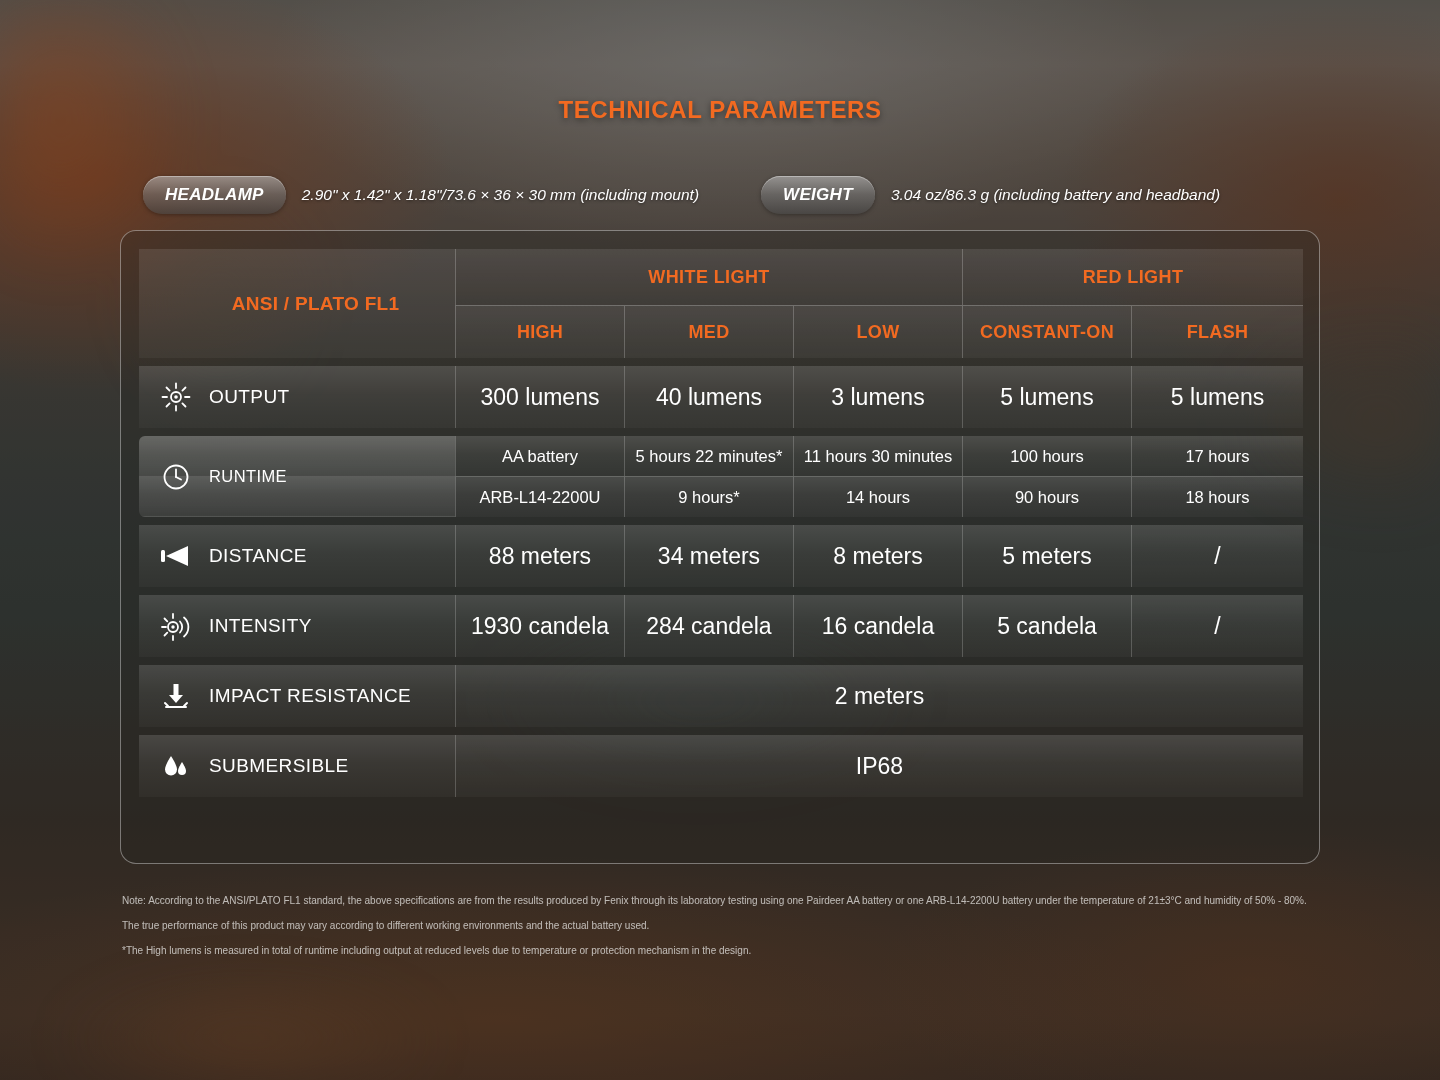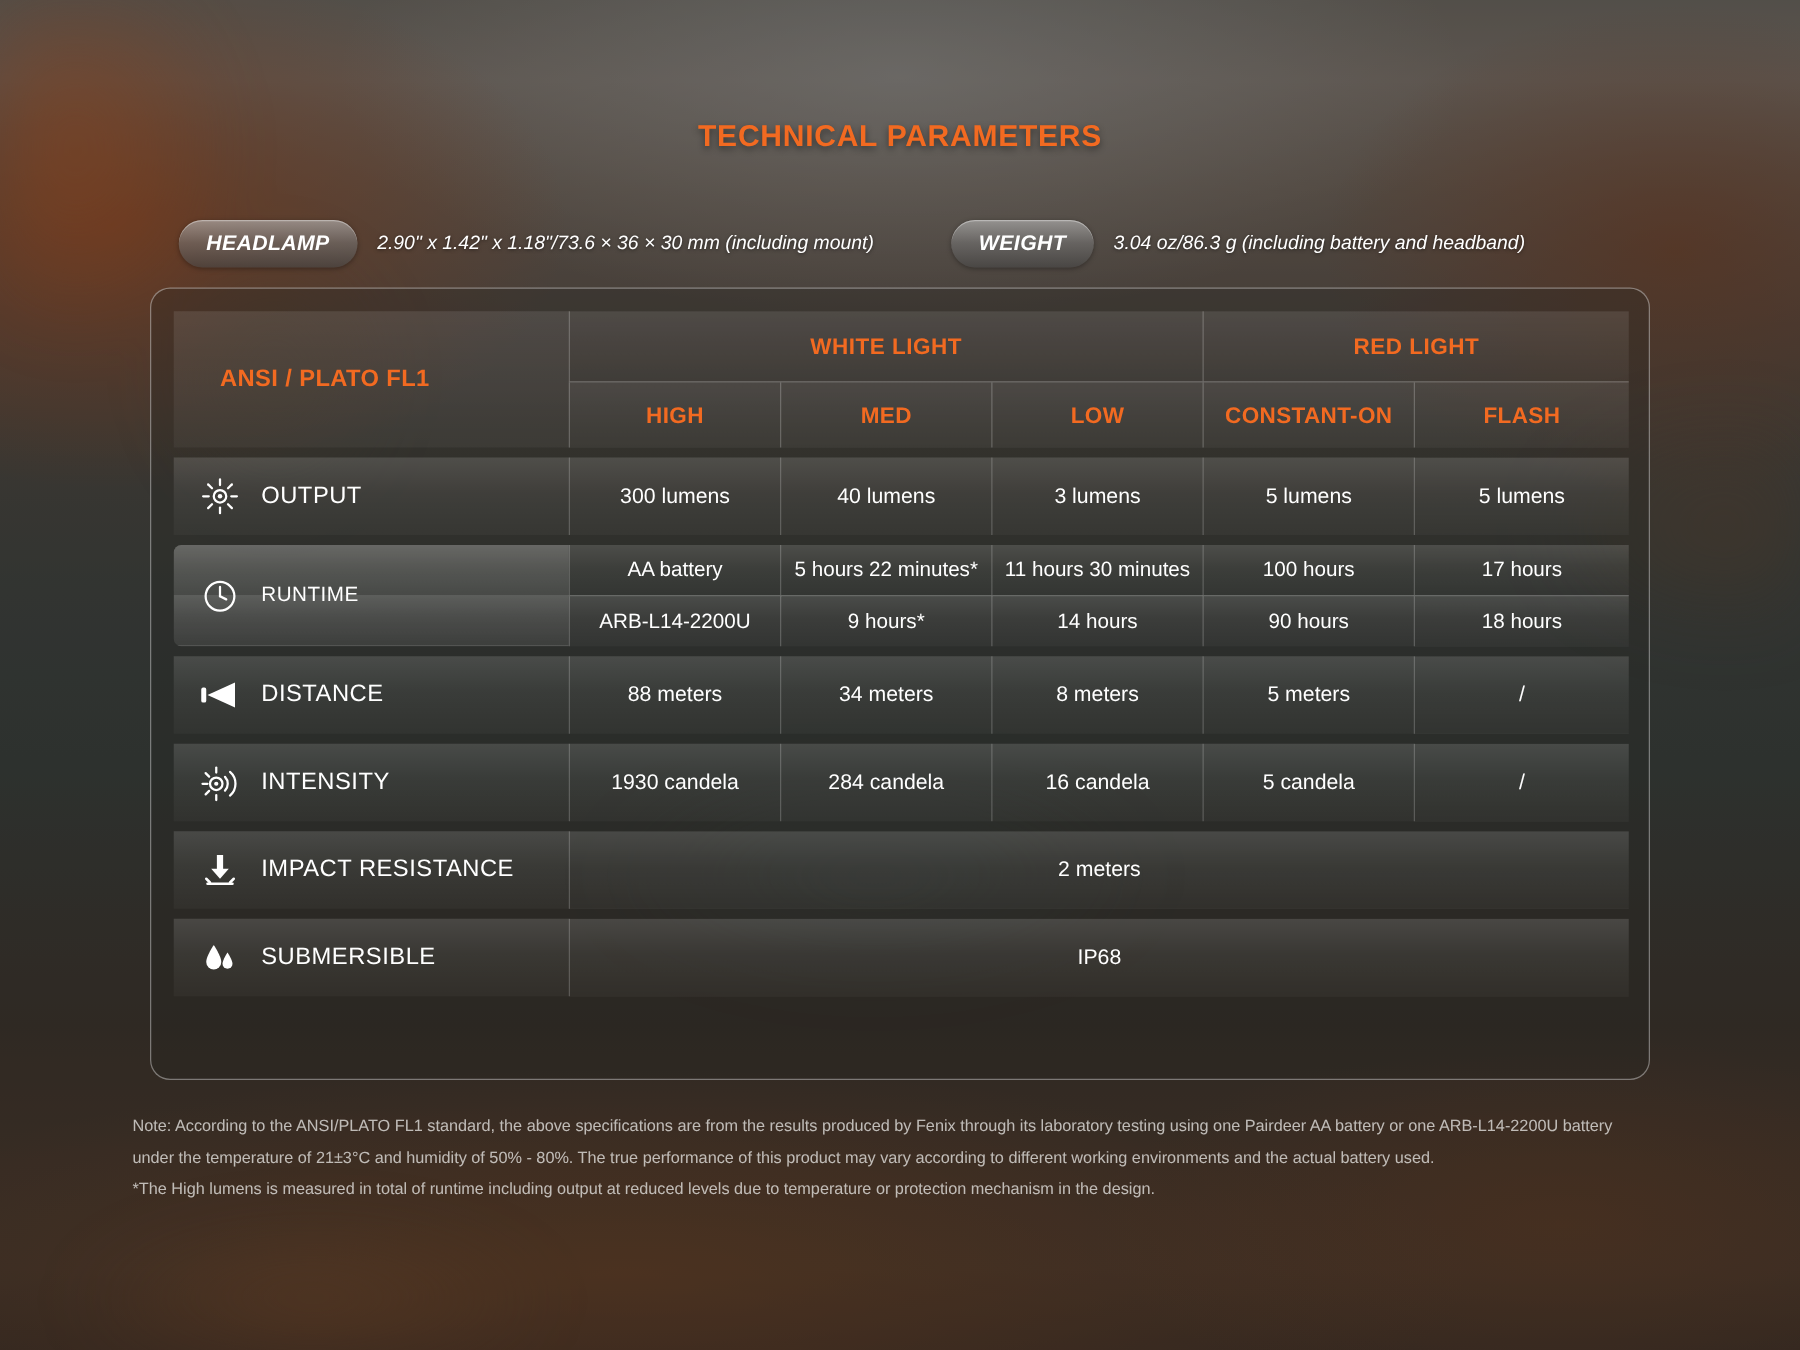--- a/index.html
+++ b/index.html
@@ -121,21 +121,21 @@
   }
 
   table {
     width: 100%;
     border-collapse: separate;
     border-spacing: 0;
     table-layout: fixed;
   }
   td, th {
     color: #ffffff;
-    font-size: 17px;
+    font-size: 23px;
     text-align: center;
     vertical-align: middle;
     padding: 0;
     font-weight: normal;
   }
 
   
   col.c-label   { width: 316px; }
   col.c-high    { width: 169px; }
   col.c-med     { width: 169px; }
@@ -163,21 +163,21 @@
     color: #f26a21;
     font-weight: bold;
     font-size: 18px;
     letter-spacing: 0.3px;
     height: 52px;
   }
   .hdr-ansi {
     color: #f26a21;
     font-weight: bold;
     font-size: 19px;
-    text-align: left;
+    text-align: center;
     padding-left: 37px;
     letter-spacing: 0.3px;
     margin-top: 22px;
   }
   .vline { border-left: 1px solid rgba(255,255,255,0.22); }
 
   .spacer-row td { height: 8px; background: transparent; }
 
   .label-cell {
     text-align: left;
@@ -217,25 +217,25 @@
     padding-left: 18px;
     font-size: 19px;
     letter-spacing: 0.4px;
     background: linear-gradient(180deg, rgba(255,255,255,0.15) 0%, rgba(255,255,255,0.05) 100%);
     border-radius: 6px 0 0 6px;
   }
 
   
   #note {
     position: absolute;
-    left: 106px;
+    left: 122px;
     top: 888px;
     width: 1204px;
     color: rgba(230,228,226,0.78);
-    font-size: 13px;
+    font-size: 10px;
     line-height: 25px;
   }
   #note .line2 { display: block; margin-top: 0; }
 </style>
 </head>
 <body>
 
 <div id="bg"></div>
 <div id="bg-blobs"></div>
 <div id="bg-dark"></div>

